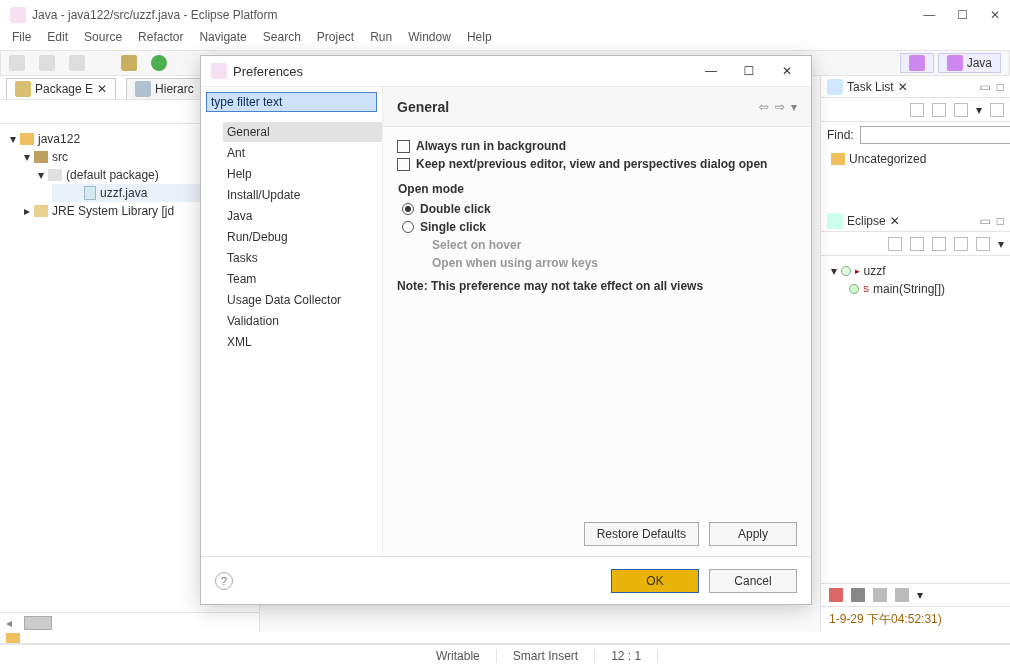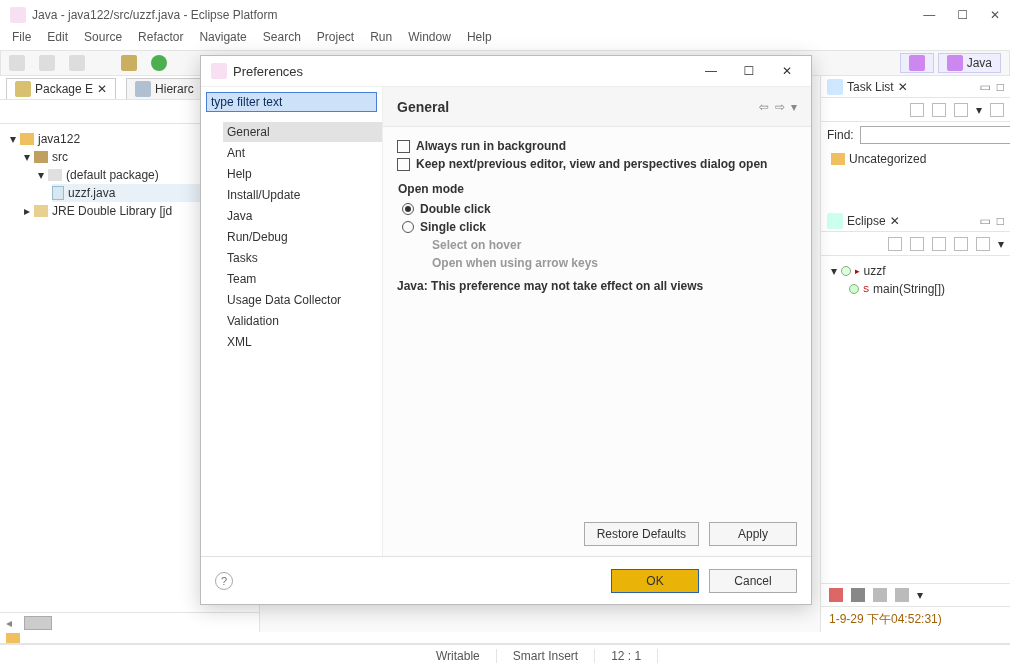--- a/index.html
+++ b/index.html
@@ -24,21 +24,21 @@
   
   .body { display: flex; height: 556px; }
   .left { width: 260px; border-right: 1px solid #e4e4e4; display: flex; flex-direction: column; }
   .pane-tabs { height: 24px; display: flex; align-items: flex-end; padding: 0 6px; border-bottom: 1px solid #e4e4e4; gap: 10px; }
   .pane-tab { border: 1px solid #ccc; border-bottom: none; background: #fff; padding: 2px 8px; display: flex; align-items: center; gap: 4px; }
   .pane-tb { height: 24px; border-bottom: 1px solid #e4e4e4; display:flex; justify-content:flex-end; align-items:center; gap:8px; padding:0 8px;}
   .pane-tb .i { width:14px; height:14px; background:#e8c060; }
   .tree { padding: 6px 10px; font-size: 12px; color: #333; }
   .tree .row { display: flex; align-items: center; gap: 4px; padding: 2px 0; }
   .tree .ind1 { margin-left: 14px; } .tree .ind2 { margin-left: 28px; } .tree .ind3 { margin-left: 42px; }
-  .tree .sel { background: #e8f0f8; }
+  .tree .sel { background: #e8f0f8; padding-left: 32px; }
   .tree .ficon { width: 14px; height: 12px; background: #f0c060; }
   .tree .pficon { width: 14px; height: 12px; background: #c0a060; }
   .tree .jicon { width: 12px; height: 14px; background: #d8e8f0; border:1px solid #9bc; }
   .tree .libicon { width: 14px; height: 12px; background: #e8d090; }
 
   .center { flex: 1; background:#fafafa; display:flex; flex-direction:column; }
   .scrolltrack { height: 20px; border-top:1px solid #e4e4e4; display:flex; align-items:center;}
   .scrollthumb { width:28px; height:14px; background:#ccc; margin-left:6px; border:1px solid #aaa;}
 
   .right { width: 190px; border-left: 1px solid #e4e4e4; display:flex; flex-direction:column; }
@@ -170,21 +170,21 @@
       <span>▾</span>
     </div>
     <div class="tree">
       <div class="row">▾ <span class="ficon"></span><span>java122</span></div>
       <div class="row ind1">▾ <span class="pficon"></span><span>src</span></div>
       <div class="row ind2">▾ <span class="pficon" style="background:#e0e0e0;"></span><span>(default package)</span></div>
       <div class="row ind3 sel">
           <span class="jicon"></span>
           <span>uzzf.java</span>
         </div>
-      <div class="row ind1">▸ <span class="libicon"></span><span>JRE Double Library [jd</span></div>
+      <div class="row ind1">▸ <span class="libicon"></span><span>JRE System Library [jd</span></div>
     </div>
     <div style="flex:1"></div>
     <div class="scrolltrack">
       <span style="padding:0 6px;color:#888;">◂</span>
         <span class="scrollthumb"></span>
     </div>
   </div>
 
   <div class="center"></div>
 
@@ -312,21 +312,21 @@
             </div>
           <div class="sub">
               <span class="box"></span>
               <span>Select on hover</span>
             </div>
           <div class="sub">
               <span class="box"></span>
               <span>Open when using arrow keys</span>
             </div>
         </div>
-        <div class="note"><b>Java:</b> <span>This preference may not take effect on all views</span></div>
+        <div class="note"><b>Note:</b> <span>This preference may not take effect on all views</span></div>
       </div>
       <div style="flex:1"></div>
       <div class="btnrow top">
         <div class="btn">Restore Defaults</div>
         <div class="btn">Apply</div>
       </div>
     </div>
   </div>
   <div class="dlg-footer">
     <div class="q">?</div>

